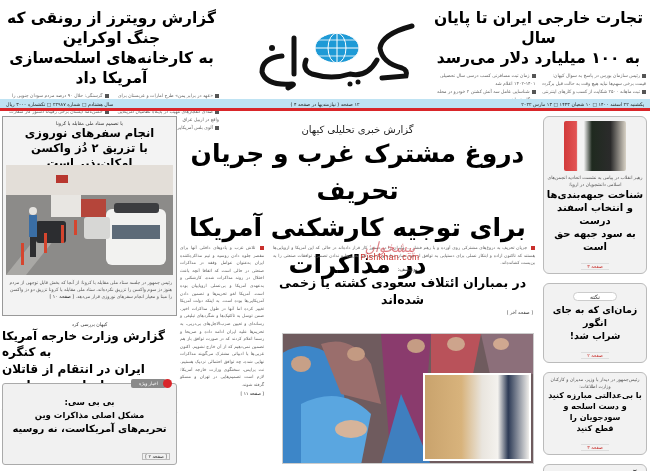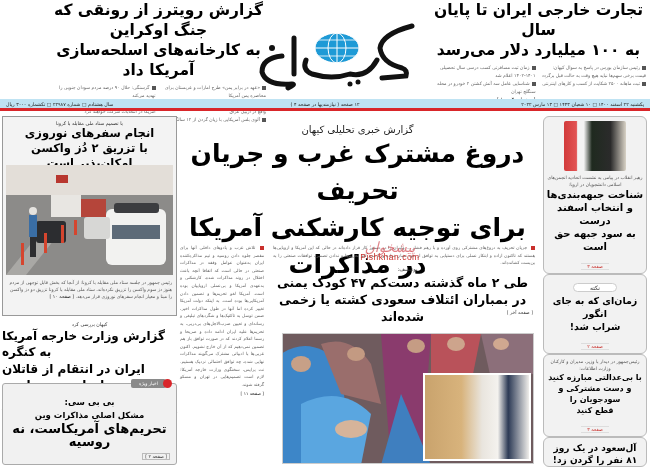--- a/index.html
+++ b/index.html
@@ -1,20 +1,20 @@
 <!DOCTYPE html>
 <html><head>
 <meta charset="utf-8">
 <style>
   * { box-sizing: border-box; margin: 0; padding: 0; }
   html, body { width: 650px; height: 471px; overflow: hidden; background: #ffffff; }
   body { font-family: "DejaVu Sans", sans-serif; color: #111; position: relative; direction: rtl; }
 
   
-  .top-story { position: absolute; top: 0; width: 215px; text-align: center; margin-left: 47px; }
+  .top-story { position: absolute; top: 8px; width: 215px; text-align: center; }
   .top-story .headline { font-family: "DejaVu Sans", sans-serif; font-weight: bold; font-size: 15.5px; line-height: 20px; color: #000; }
   .top-story .bullets { display: flex; flex-direction: row; gap: 6px; margin-top: 4px; font-size: 4.6px; line-height: 7.5px; color: #666; text-align: right; }
   .top-story .bullets .col { flex: 1; }
   .top-story .bullets .col div { margin-bottom: 1px; }
   .top-story .ref { font-size: 5px; color: #333; text-align: right; margin-top: 1px; }
   .sq { display: inline-block; width: 4px; height: 4px; background: #555; margin-left: 2px; vertical-align: middle; }
 
   
   .logo { position: absolute; left: 232px; top: 8px; width: 186px; height: 84px; }
 
@@ -53,21 +53,21 @@
 
   .yemen-kicker { position: absolute; top: 144px; left: 100px; width: 255px; text-align: center; font-size: 5.5px; color: #333; }
   .yemen-hl { position: absolute; top: 152px; left: 90px; width: 265px; text-align: center; font-weight: bold; font-size: 12.5px; line-height: 17px; color: #000; }
   .yemen-ref { position: absolute; top: 188px; right: 2px; font-size: 4.6px; color: #333; }
 
   .yemen-photo { position: absolute; left: 102px; top: 211px; width: 252px; height: 131px; overflow: hidden; border: 1px solid #ccc; background: #7a6766; }
   .inset-photo { position: absolute; right: 2px; bottom: 2px; width: 108px; height: 88px; border: 2px solid #fff; background: linear-gradient(90deg, #c9a36d 0%, #d8b37c 35%, #e9e5de 55%, #f4f2ee 70%, #2c3a55 80%, #efedea 100%); }
 
   
   .right-col { position: absolute; right: 3px; top: 116px; width: 104px; }
-  .rbox { border: 1px solid #bbb; border-radius: 6px; background: #f2f2f2; text-align: center; margin-bottom: 0; position: relative; }
+  .rbox { border: 1px solid #bbb; border-radius: 6px; background: #f2f2f2; text-align: center; margin-bottom: 9px; position: relative; }
   .rbox .sub { font-size: 4.6px; line-height: 7px; color: #555; margin-top: 3px; }
   .rbox .rh { font-weight: bold; font-size: 10px; line-height: 13px; color: #000; }
   .rbox .ref { font-size: 4.6px; color: #c9302c; margin: 3px auto 3px; display: inline-block; padding: 0 6px; border-top: 1px solid #ddd; border-bottom: 1px solid #ddd; }
   .leader-photo { margin: 4px auto 2px; width: 62px; height: 50px; background: linear-gradient(90deg, #d23b3b 0%, #e25353 20%, #f3f3f3 22%, #f3f3f3 32%, #1f2a1f 45%, #2b2b2b 75%, #d8d2c6 100%); border-radius: 2px; }
   .nokte-tag { font-size: 6px; color: #333; border: 1px solid #ccc; border-radius: 8px; display: inline-block; padding: 0 16px; margin-top: 3px; background: #fff; }
 </style>
 </head>
 <body>
 
 <div class="top-story" style="right:4px;">
@@ -178,21 +178,21 @@
     </div>
   </div>
 </div>
 
 <div class="mini-boxes">
   <div class="mini">
     <div class="tag" style="background:#8a8a8a;">اخبار ویژه</div>
     <div class="mtext">
       <div>بی بی سی:</div>
       <div>مشکل اصلی مذاکرات وین</div>
-      <div style="font-size:13px;">تحریم‌های آمریکاست، نه روسیه</div>
+      <div style="font-size:10px;">تحریم‌های آمریکاست، نه روسیه</div>
     </div>
     <div class="ref">[ صفحه ۲ ]</div>
   </div>
 </div>
 
 <div class="center">
   <div class="kicker-main">گزارش خبری تحلیلی کیهان</div>
   <div class="main-hl">
     <div>دروغ مشترک غرب و جریان تحریف</div>
     <div>برای توجیه کارشکنی آمریکا در مذاکرات</div>
@@ -210,21 +210,20 @@
     </div>
   </div>
 
   <div class="watermark" style="left:170px; top:120px;">
     <div class="ghost">پیشخوان</div>
     <div>Pishkhan.com</div>
   </div>
 
   <div class="yemen-kicker">یونیسف:</div>
   <div class="yemen-hl">
-    <div>طی ۲ ماه گذشته دست‌کم ۴۷ کودک یمنی</div>
     <div>در بمباران ائتلاف سعودی کشته یا زخمی شده‌اند</div>
   </div>
   <div class="yemen-ref">[ صفحه آخر ]</div>
 
   <div class="yemen-photo">
     <svg width="252" height="131" viewBox="0 0 252 131">
       <rect width="252" height="131" fill="#6f5b5e"></rect>
       <path d="M0 20 Q30 0 60 30 L70 131 L0 131 Z" fill="#3d86c8"></path>
       <path d="M20 70 Q60 50 90 80 L80 131 L20 131 Z" fill="#5aa6e0"></path>
       <path d="M40 10 Q70 0 90 30 L100 70 L60 60 Z" fill="#9a6e6c"></path>
@@ -261,21 +260,21 @@
       <div>زمان‌ای که به جای انگور</div>
       <div>شراب شد!</div>
     </div>
     <div class="ref">صفحه ۲</div>
   </div>
 
   <div class="rbox">
     <div class="sub">رئیس‌جمهور در دیدار با وزیر، مدیران و کارکنان وزارت اطلاعات:</div>
     <div class="rh" style="font-size:8px; line-height:11px;">
       <div>با بی‌عدالتی مبارزه کنید</div>
-      <div>و دست مشترکی و سودجویان را</div>
+      <div>و دست اسلحه و سودجویان را</div>
       <div>قطع کنید</div>
     </div>
     <div class="ref">صفحه ۳</div>
   </div>
 
   <div class="rbox">
     <div class="rh" style="font-size:9px; line-height:12px; margin-top:4px;">
       <div>آل‌سعود در یک روز</div>
       <div>۸۱ نفر را گردن زد!</div>
     </div>

